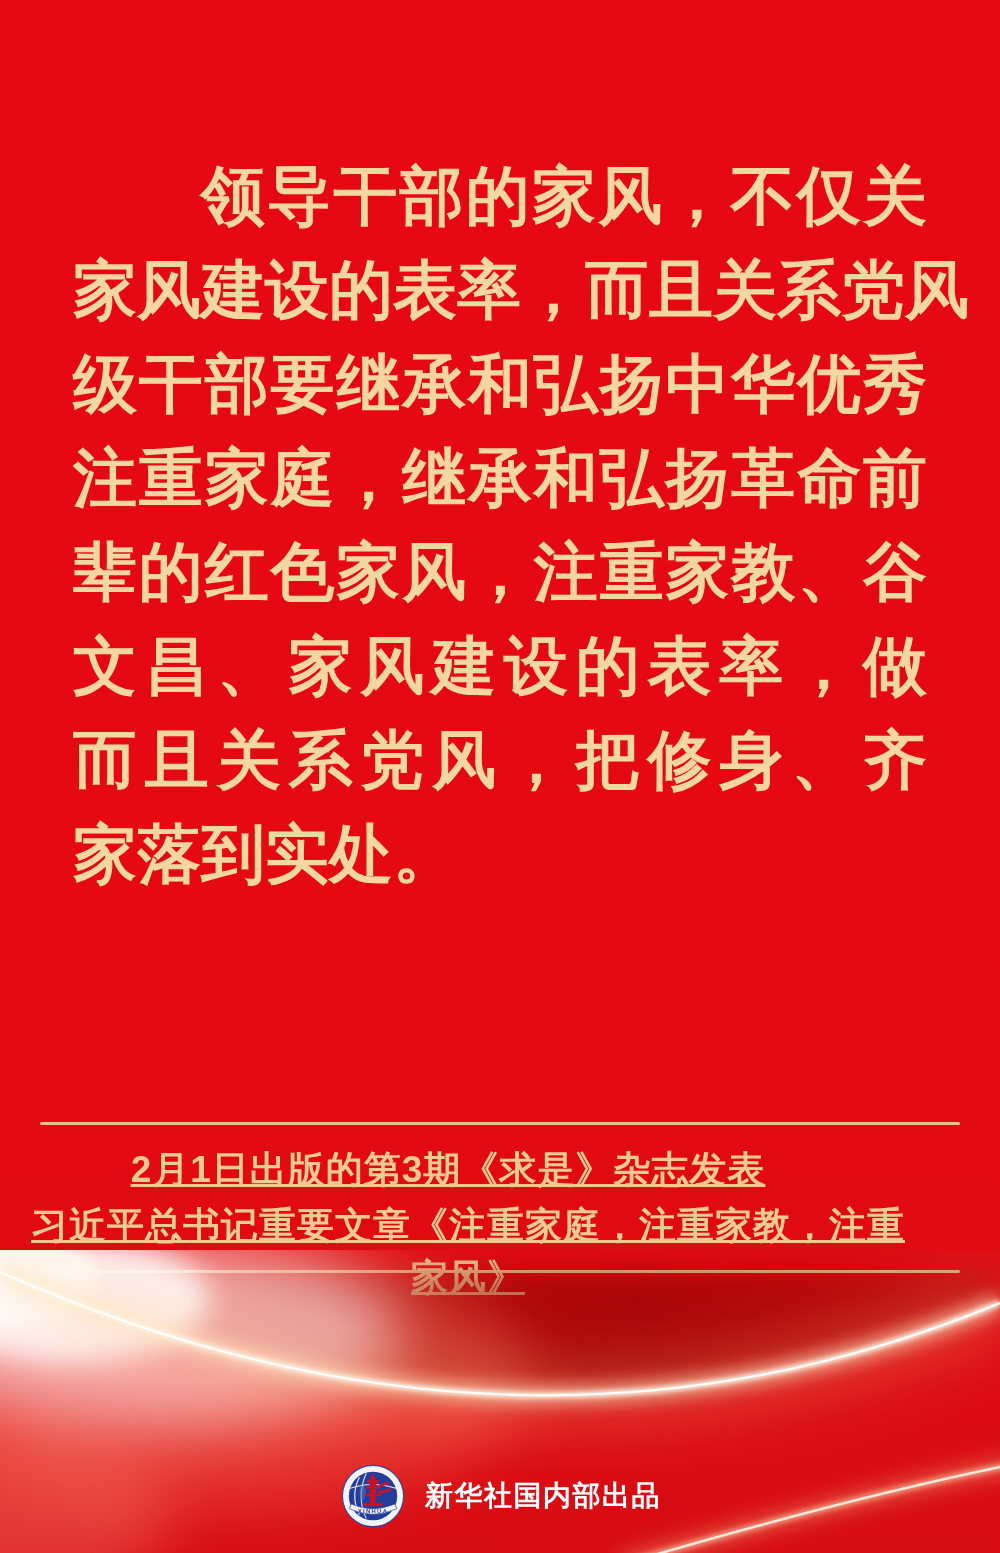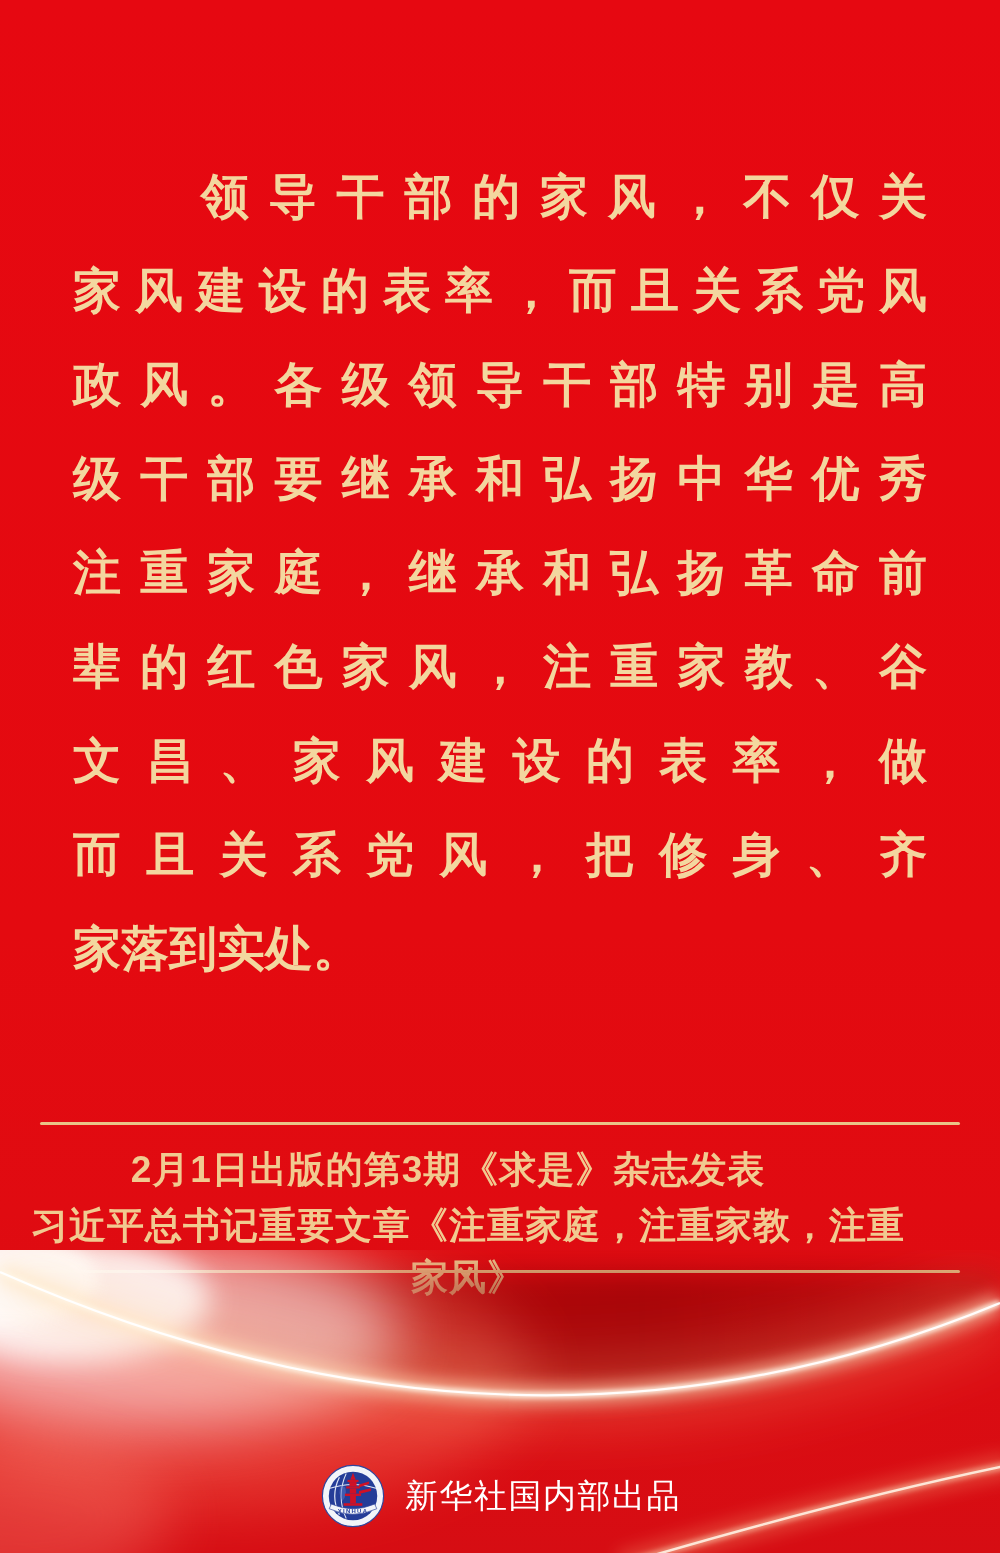--- a/index.html
+++ b/index.html
@@ -7,21 +7,21 @@
     position:relative;
     width:1000px;height:1553px;
     overflow:hidden;
     background:linear-gradient(180deg,#e60811 0%,#e40a10 60%,#e00b11 78%,#d60d13 100%);
     font-family:"Liberation Serif","DejaVu Serif",serif;
   }
   
   .quote{
     position:absolute;left:73px;top:150px;width:854px;
     color:#f3d79f;
-    font-size:48px;line-height:94px;font-weight:600;
+    font-size:64px;line-height:94px;font-weight:600;
   }
   .q-line{
     height:94px;
     text-align:justify;
     text-align-last:justify;
     text-justify:inter-character;
     white-space:nowrap;
   }
   .q-first{text-indent:128px;}
   .q-last{text-align-last:left;}
@@ -33,50 +33,50 @@
   .divider-top{top:1122px;}
   .divider-bottom{top:1270px;}
   
   .caption1,.caption2{
     position:absolute;left:0;width:896px;
     text-align:center;
     color:#f1ca90;
     font-family:"Liberation Sans","DejaVu Sans",sans-serif;
     font-weight:600;
     letter-spacing:1px;
+    text-decoration:underline;
   }
   .caption1{top:1146px;height:48px;line-height:48px;font-size:37px;}
   .caption2{top:1200px;height:52px;line-height:52px;font-size:37px;padding-left:20px;}
   
   .flare{
     position:absolute;left:0;top:1250px;width:1000px;height:303px;
     pointer-events:none;display:block;
   }
   
   .footer{
     position:absolute;left:0;top:1460px;width:1000px;height:72px;
     display:flex;align-items:center;justify-content:center;gap:18px;
   }
   .logo{width:68px;height:68px;display:block;}
   .credit{
     color:#ffffff;
     font-family:"Liberation Sans","DejaVu Sans",sans-serif;
-    font-size:33px;font-weight:400;letter-spacing:1.5px;
+    font-size:28px;font-weight:700;letter-spacing:1.5px;
     line-height:68px;white-space:nowrap;
   }
 </style>
 </head>
 <body>
 
 <div class="poster">
 
   <div class="quote">
     <div class="q-line q-first">领导干部的家风，不仅关</div>
     <div class="q-line">家风建设的表率，而且关系党风</div>
-    <div class="q-line">政风。各级领导干部特别是高</div>
     <div class="q-line">级干部要继承和弘扬中华优秀</div>
     <div class="q-line">注重家庭，继承和弘扬革命前</div>
     <div class="q-line">辈的红色家风，注重家教、谷</div>
     <div class="q-line">文昌、家风建设的表率，做</div>
     <div class="q-line">而且关系党风，把修身、齐</div>
     <div class="q-line q-last">家落到实处。</div>
   </div>
 
   <div class="divider divider-top"></div>
   <div class="caption1">2月1日出版的第3期《求是》杂志发表</div>

